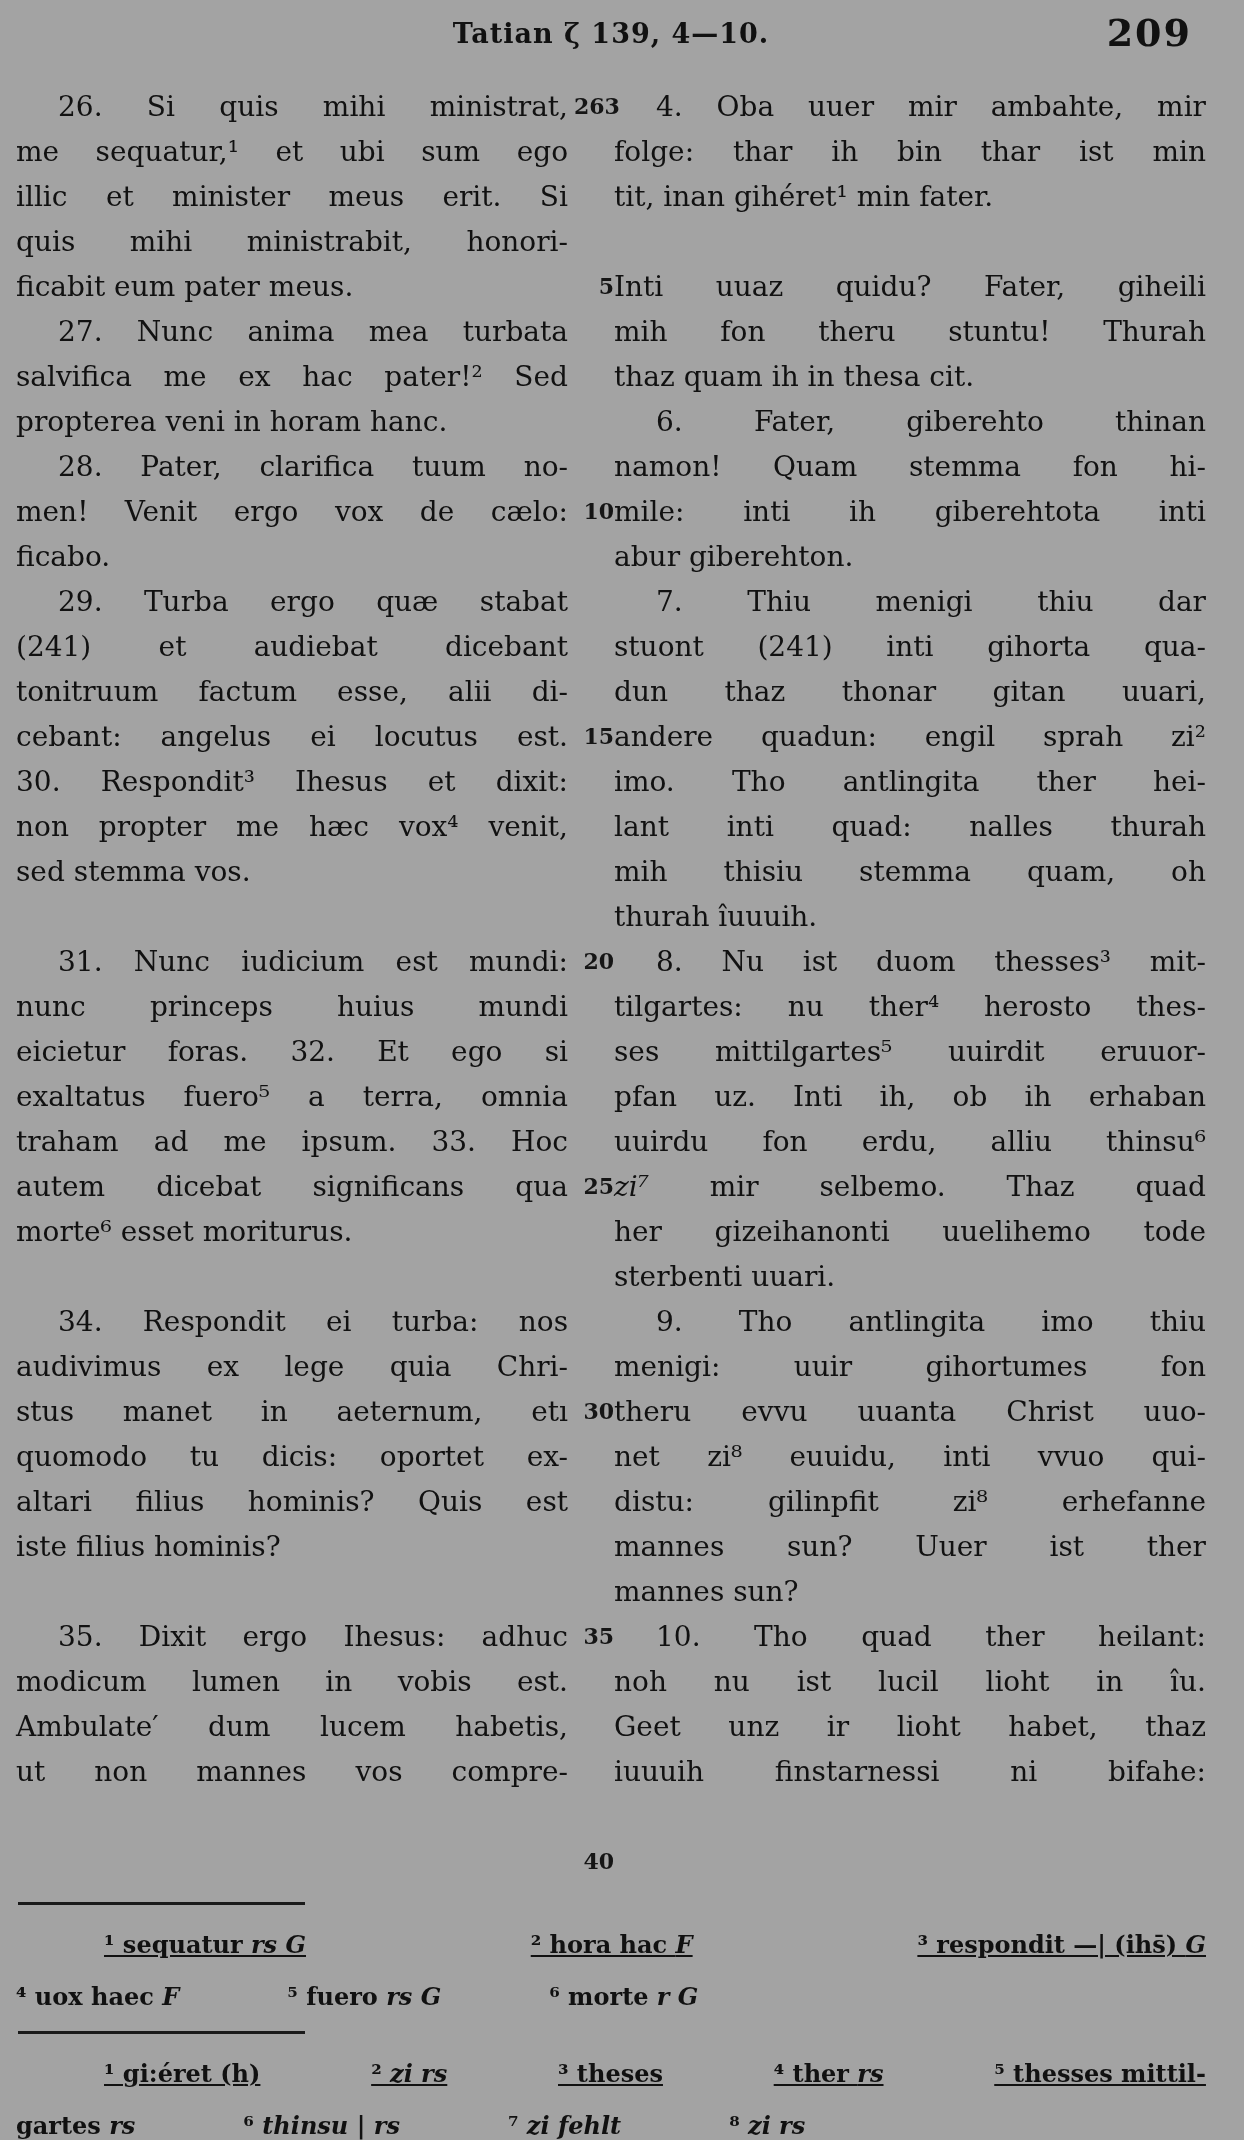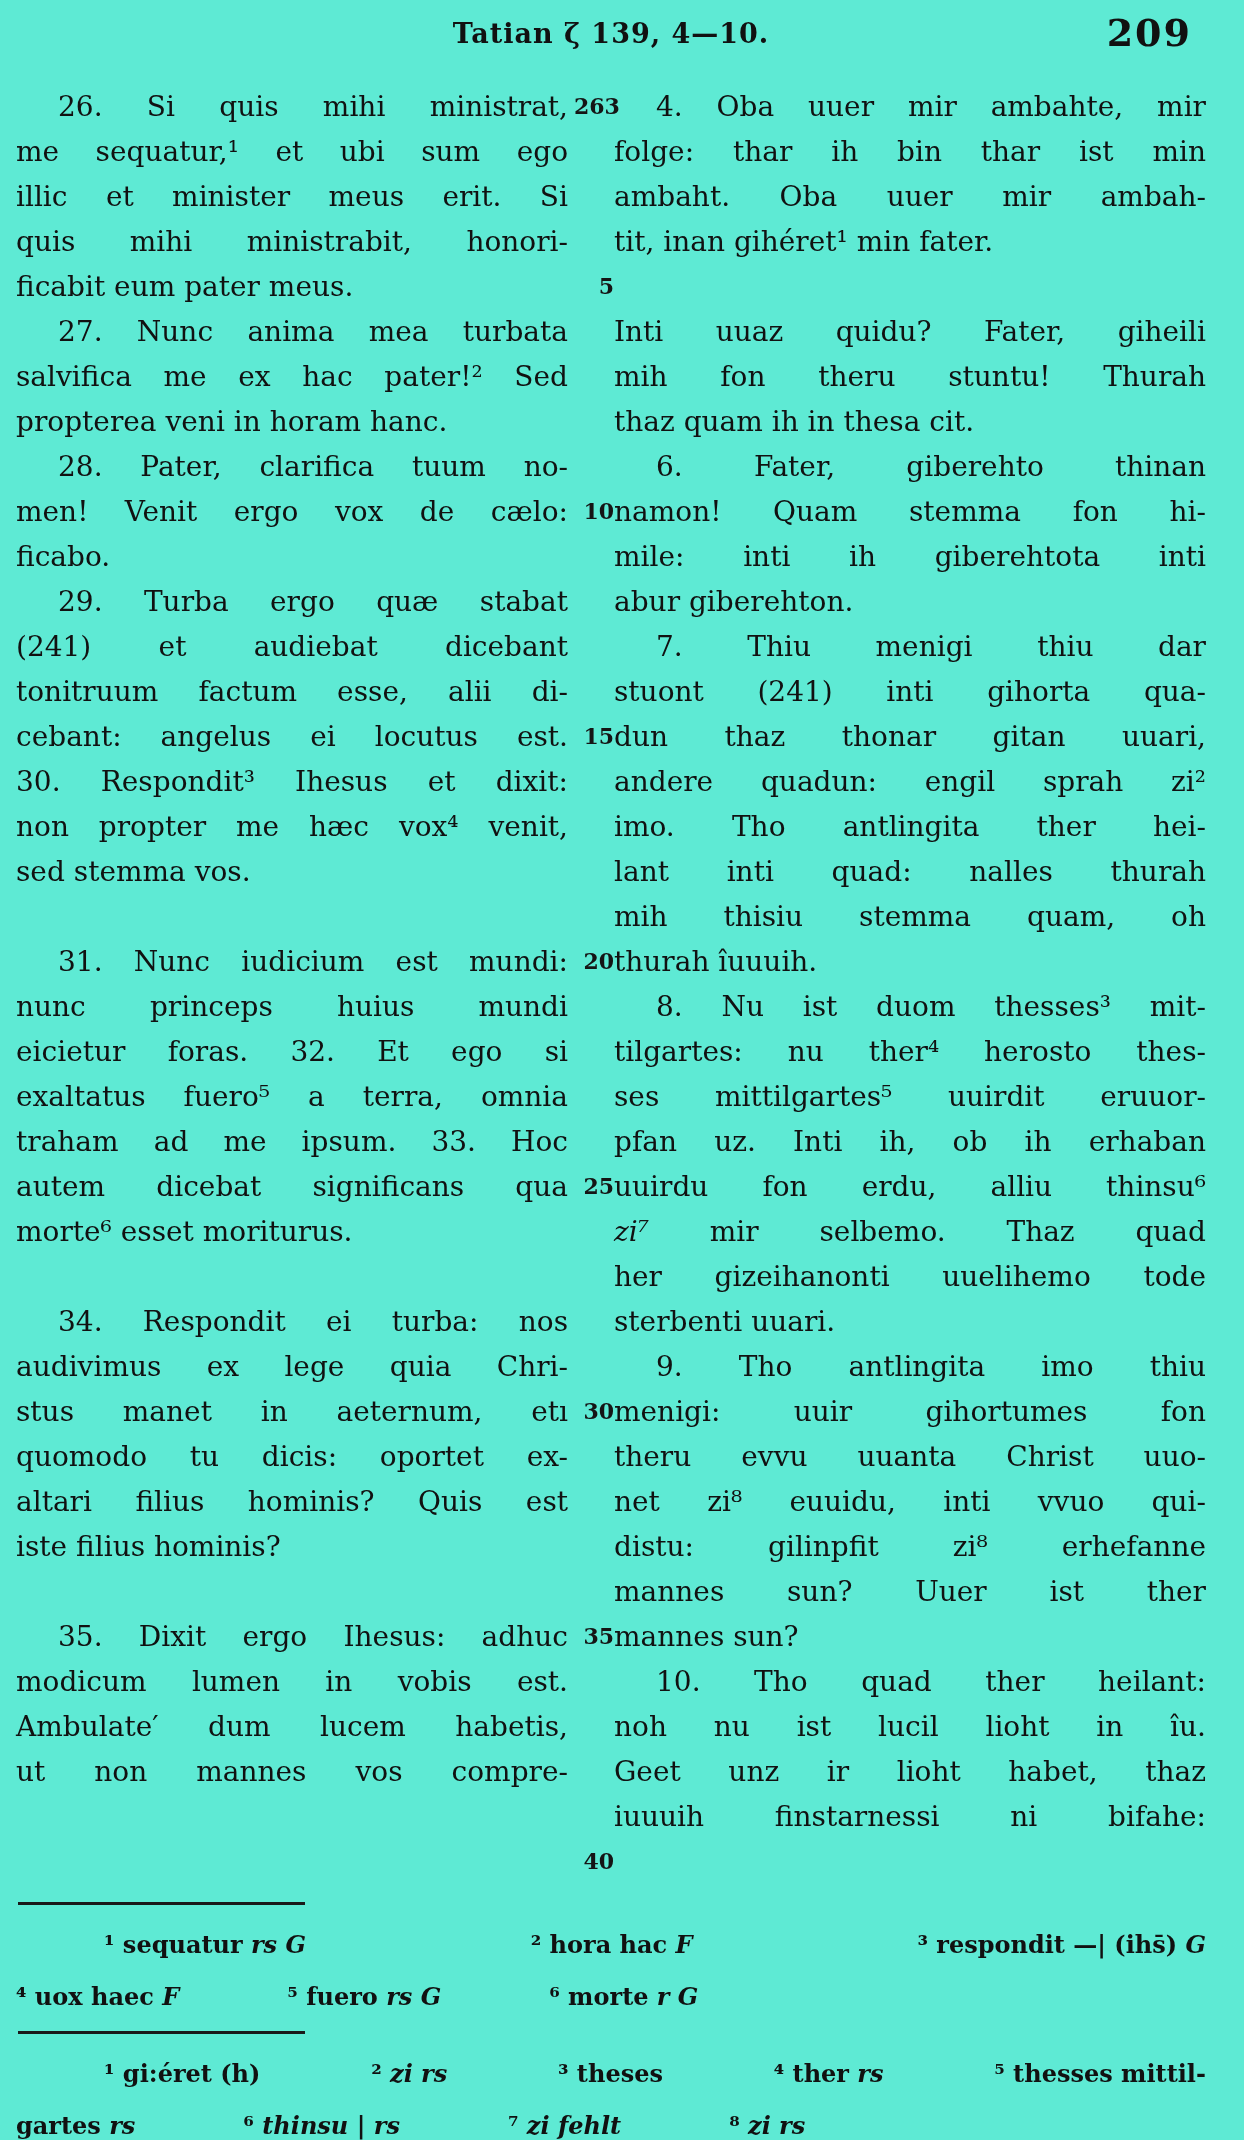--- a/index.html
+++ b/index.html
@@ -1,21 +1,21 @@
 <!DOCTYPE html>
 <html><head>
 <meta charset="utf-8">
 <style>
   html,body{margin:0;padding:0;}
   body{background:#d8d8d4;font-family:"DejaVu Serif", serif;}
   .page{
     position:relative;
     width:1244px;height:2140px;
     margin:0 auto;
-    background:#5eead4;
+    background:#a3a3a3;
     color:#111;
     box-sizing:border-box;
     padding:14px 38px 0 16px;
     overflow:hidden;
   }
   
   .pagehead{position:relative;height:56px;}
   .running-title{
     position:absolute;left:0;right:0;top:4px;
     text-align:center;
@@ -44,21 +44,21 @@
   .footnotes{margin-top:18px;}
   .fn-rule{
     width:287px;height:0;
     border-top:3px solid #1a1a1a;
     margin:8px 0 14px 2px;
   }
   .fn-block{font-size:24px;font-weight:bold;line-height:52px;}
   .fl{white-space:nowrap;}
   .fl .fe{margin-right:108px;}
   .fl .fe:last-child{margin-right:0;}
-  .fl.spread{display:flex;justify-content:space-between;padding-left:88px;}
+  .fl.spread{display:flex;justify-content:space-between;padding-left:88px;text-decoration:underline;}
   .fl.spread .fe{margin-right:0;}
 </style>
 </head>
 <body>
 
 <div class="page">
 
   <div class="pagehead">
     <div class="running-title">Tatian ζ 139, 4—10.</div>
     <div class="page-number">209</div>
@@ -143,21 +143,20 @@
         <div class="gl">35</div>
         <div class="gl">&nbsp;</div>
         <div class="gl">&nbsp;</div>
         <div class="gl">&nbsp;</div>
         <div class="gl">&nbsp;</div>
         <div class="gl">40</div>
       </div>
     <div class="col right">
         <div class="tl ind"><span>4. Oba uuer mir ambahte, mir</span></div>
         <div class="tl"><span>folge: thar ih bin thar ist min</span></div>
-        <div class="tl"><span>ambaht.  Oba uuer mir ambah-</span></div>
         <div class="tl pl"><span>tit, inan gihéret¹ min fater.</span></div>
         <div class="tl">&nbsp;</div>
         <div class="tl"><span>Inti uuaz quidu?  Fater, giheili</span></div>
         <div class="tl"><span>mih fon theru stuntu!  Thurah</span></div>
         <div class="tl pl"><span>thaz quam ih in thesa cit.</span></div>
         <div class="tl ind"><span>6. Fater, giberehto thinan</span></div>
         <div class="tl"><span>namon!  Quam stemma fon hi-</span></div>
         <div class="tl"><span>mile: inti ih giberehtota inti</span></div>
         <div class="tl pl"><span>abur giberehton.</span></div>
         <div class="tl ind"><span>7. Thiu menigi thiu dar</span></div>

